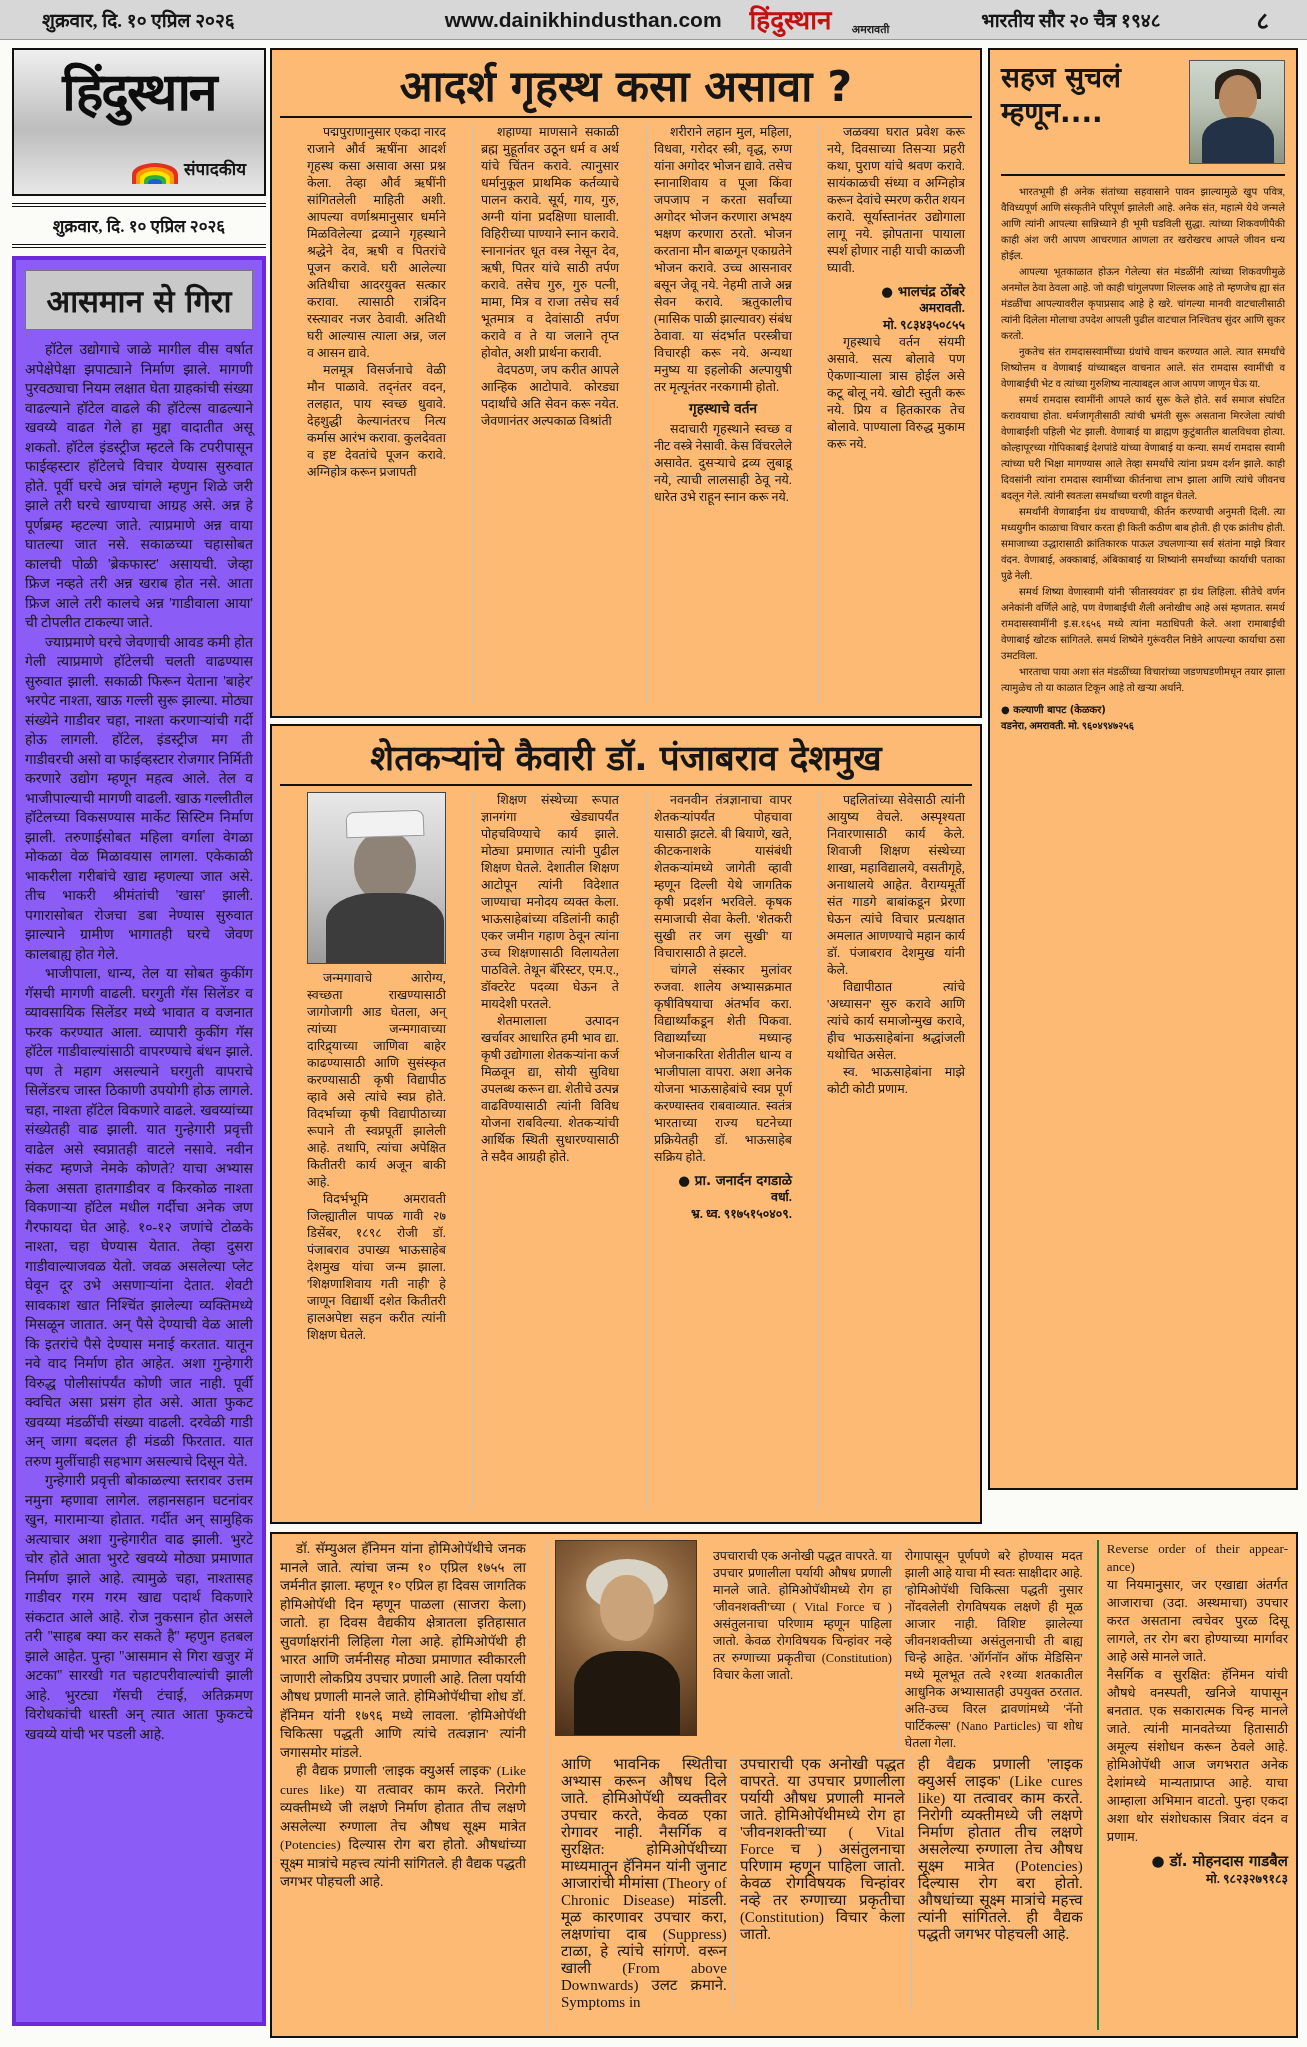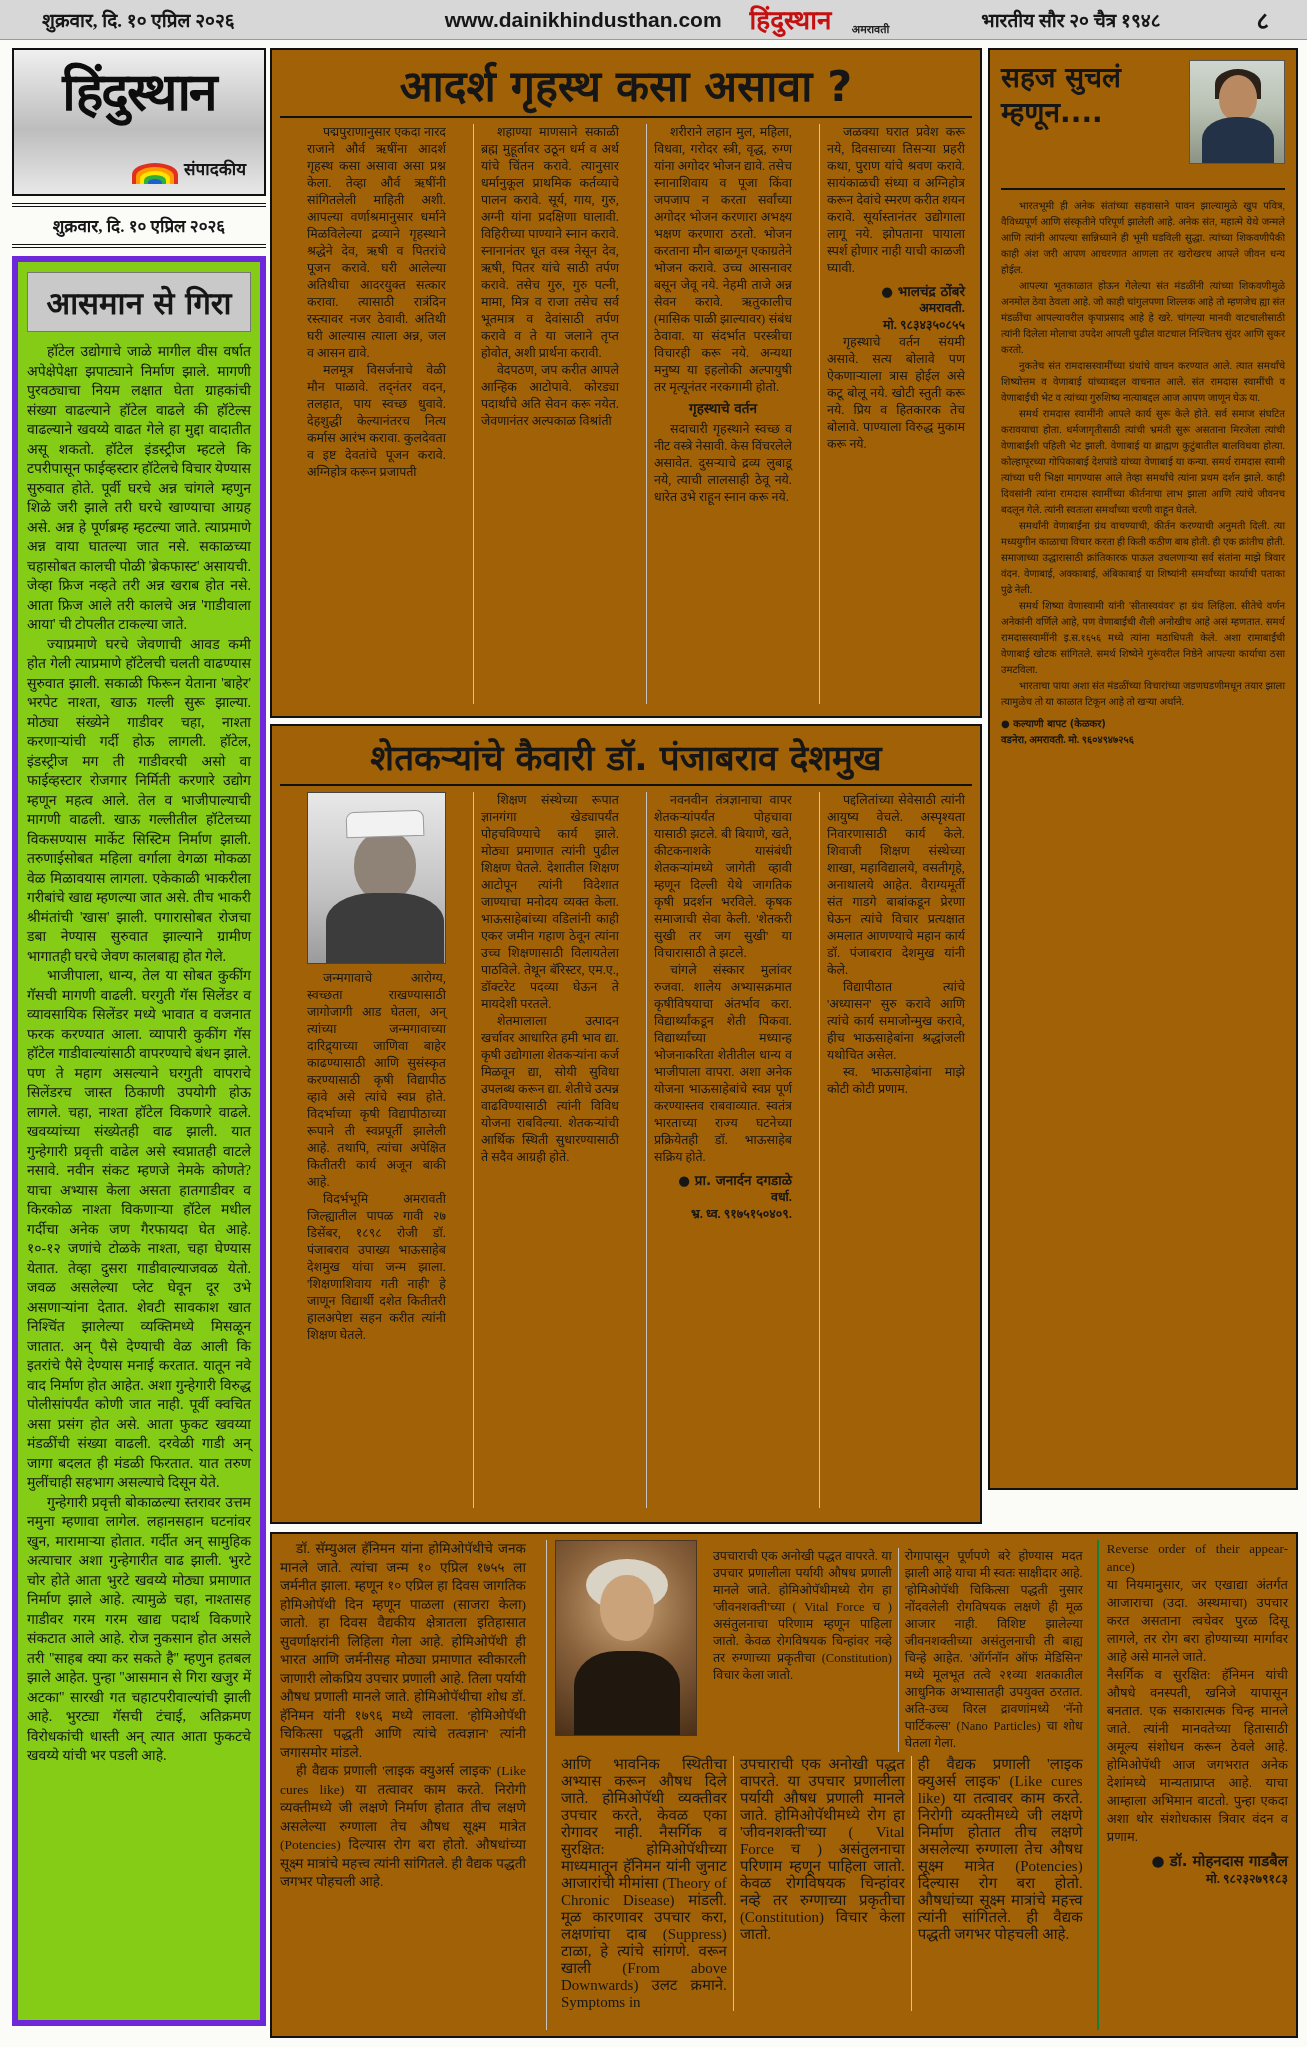--- a/index.html
+++ b/index.html
@@ -38,54 +38,54 @@
   .arc1 { width:46px; height:23px; background:#e03020; bottom:-2px;}
   .arc2 { width:38px; height:19px; background:#ff9a00; bottom:-2px;}
   .arc3 { width:30px; height:15px; background:#ffe400; bottom:-2px;}
   .arc4 { width:22px; height:11px; background:#2fae3a; bottom:-2px;}
   .arc5 { width:14px; height:7px;  background:#1d5fd0; bottom:-2px;}
   .mast-date {
     margin-top:7px; border-top:4px double #111; border-bottom:4px double #111;
     text-align:center; font-weight:bold; font-size:17px; padding:7px 0;
   }
   .editorial-box {
-    margin-top:8px; border:6px solid #6d28d9; height:1770px; padding:10px 9px;
-    background:#84cc16;
+    margin-top:8px; border:4px solid #6d28d9; height:1770px; padding:10px 9px;
+    background:#8b5cf6;
   }
   .editorial-headline {
     background:#c9c9c9; border:1px solid #777; text-align:center;
     font-family:"DejaVu Sans",sans-serif; font-weight:bold; font-size:31px;
     padding:8px 2px; margin-bottom:10px;
   }
   .editorial-box p {
     font-size:14px; line-height:19.5px; text-align:justify; text-indent:20px;
   }
 
   
-  .artbox { position:absolute; border:2px solid #111; background:#a16207; }
+  .artbox { position:absolute; border:2px solid #111; background:#fdba74; }
   .art-headline {
     text-align:center; font-family:"DejaVu Sans",sans-serif; font-weight:bold;
   }
   .cols { display:flex; }
   .col { font-size:12.5px; line-height:17px; text-align:justify;margin-left:20px; }
   .col + .col { border-left:1px solid #c4c4c4; }
   .col p { text-indent:16px; }
   .subhead { text-align:center; font-weight:bold; font-size:13.5px; margin:4px 0; text-indent:0 !important; font-family:"DejaVu Sans",sans-serif;}
   .byline { text-align:right; font-weight:bold; margin-top:6px; font-size:13.5px; text-indent:0 !important; font-family:"DejaVu Sans",sans-serif;}
   .byline-sub { text-align:right; font-size:12.5px; font-weight:bold; text-indent:0 !important;}
 
   
   .gruhasth { left:270px; top:48px; width:712px; height:670px; padding:6px 8px; }
   .gruhasth .art-headline { font-size:43px; height:62px; line-height:60px; border-bottom:2px solid #111; margin-bottom:6px;}
   .gruhasth .cols { height:580px; overflow:hidden; gap:0; }
   .gruhasth .col { width:25%; padding:0 7px; }
 
   
   .sahaj { left:988px; top:48px; width:310px; height:1442px; padding:10px 11px; }
-  .sahaj-head { display:flex; border-bottom:2px solid #111; padding-bottom:24px; margin-bottom:8px; }
+  .sahaj-head { display:flex; border-bottom:2px solid #111; padding-bottom:10px; margin-bottom:8px; }
   .sahaj-title { font-family:"DejaVu Sans",sans-serif; font-weight:bold; font-size:28px; line-height:1.25; }
   .photo-woman {
     margin-left:auto; width:96px; height:104px; border:1px solid #555; position:relative; overflow:hidden;
     background:linear-gradient(180deg,#cfd6cf 0%,#b9c2b4 45%,#8c9383 100%);
   }
   .photo-woman .head { position:absolute; left:29px; top:14px; width:38px; height:46px; border-radius:50% 50% 46% 46%; background:#b98a62; }
   .photo-woman .hair { position:absolute; left:25px; top:8px; width:46px; height:30px; border-radius:50% 50% 0 0; background:#2b2119; }
   .photo-woman .body { position:absolute; left:12px; top:56px; width:72px; height:48px; border-radius:46% 46% 0 0; background:#233247; }
   .sahaj .text p { font-size:10px; line-height:16px; text-align:justify; text-indent:18px; }
 

